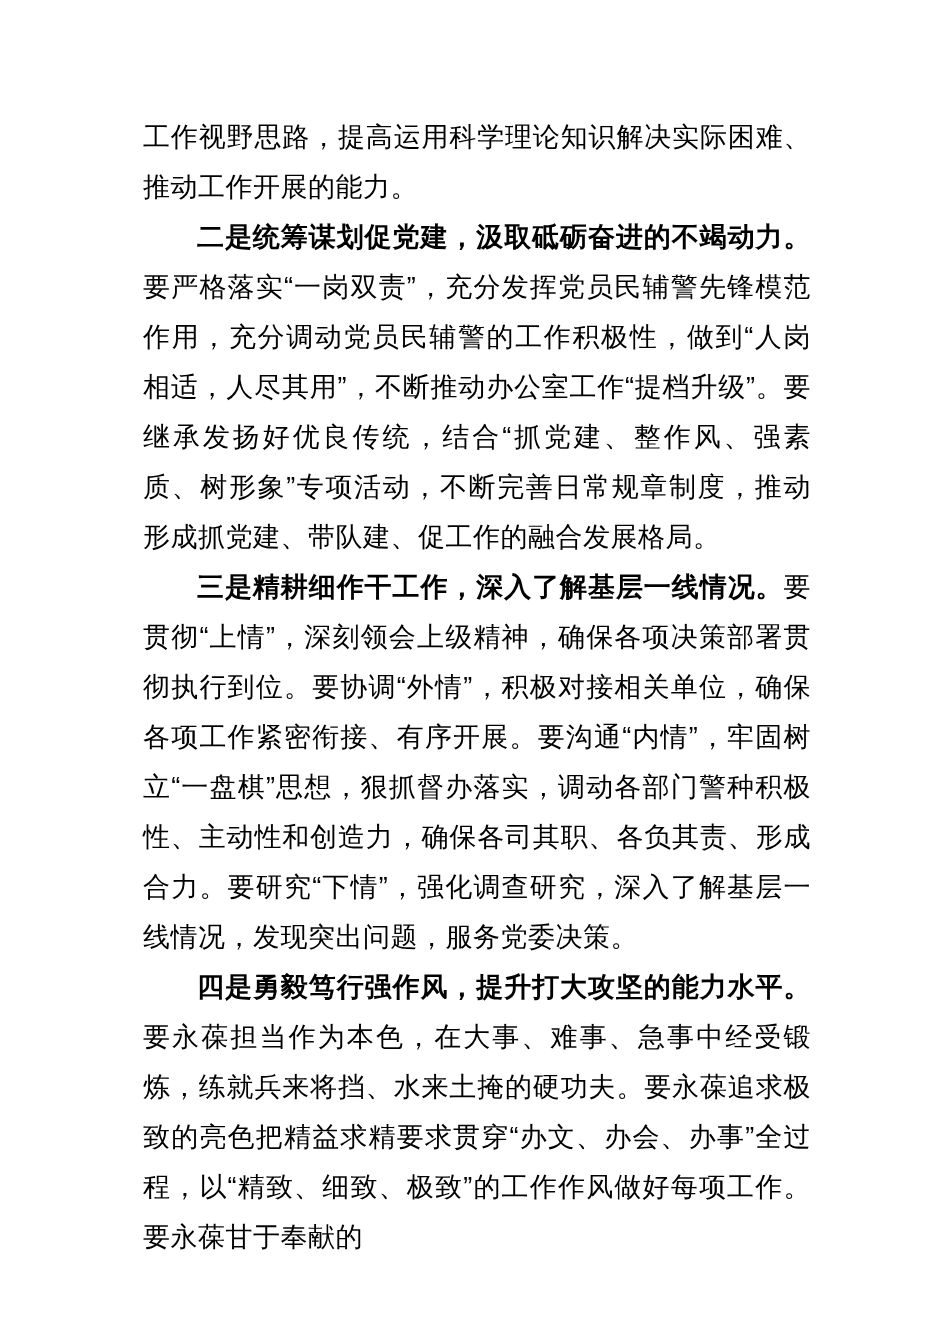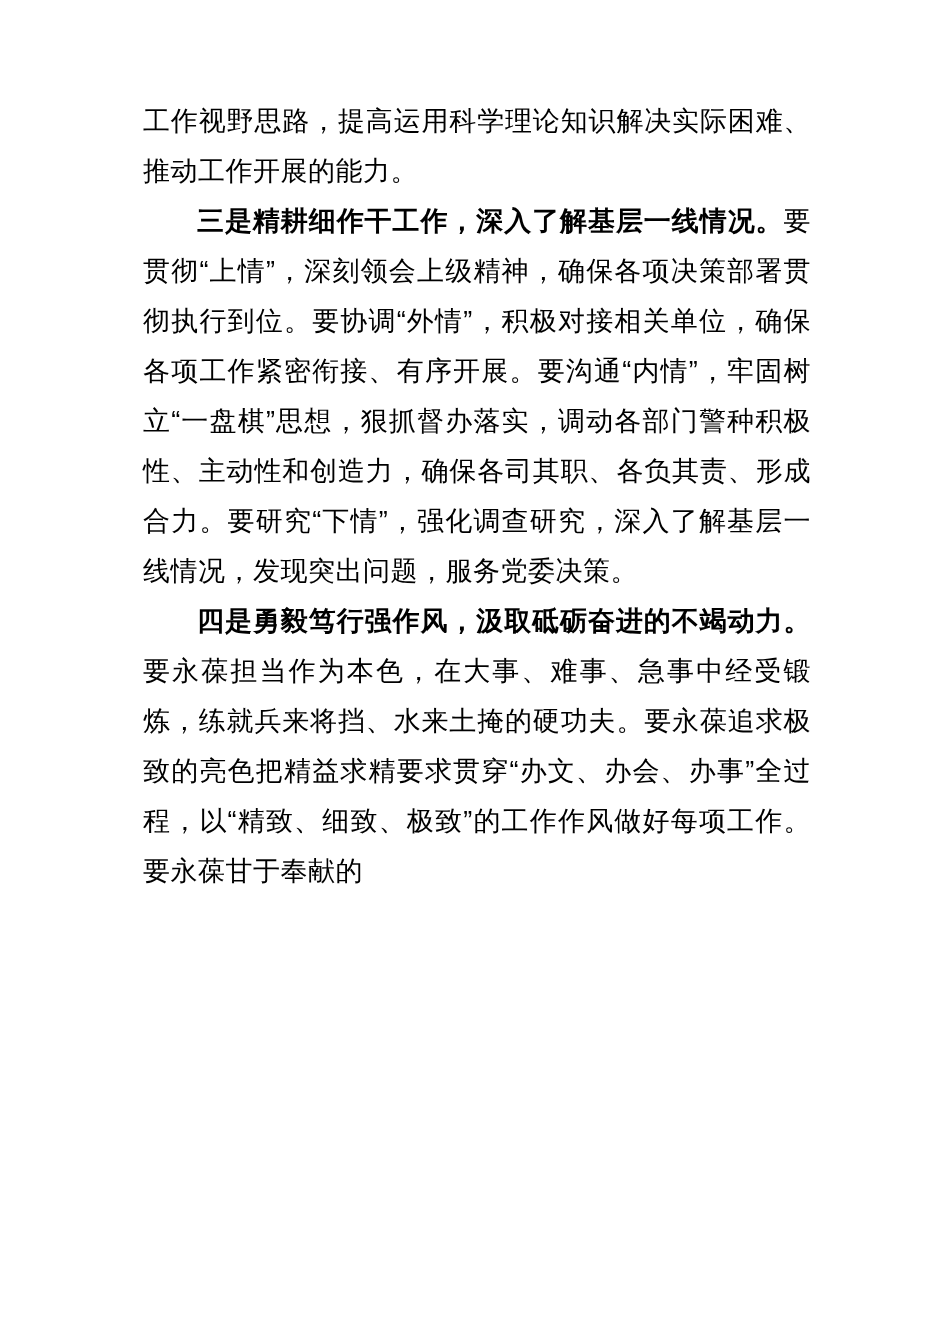--- a/index.html
+++ b/index.html
@@ -11,21 +11,21 @@
     position: relative;
     width: 950px;
     height: 1344px;
     background: #ffffff;
     overflow: hidden;
     font-family: "Liberation Sans", "DejaVu Sans", sans-serif;
   }
   .doc-body {
     position: absolute;
     left: 143px;
-    top: 96px;
+    top: 112px;
     width: 668px;
     color: #000000;
     font-size: 27px;
     line-height: 50px;
     text-align: justify;
     text-justify: inter-ideograph;
     letter-spacing: 0.5px;
   }
   .doc-body p {
     margin: 0;
@@ -39,19 +39,20 @@
   }
 </style>
 </head>
 <body>
 
 <div class="page">
   <div class="doc-body">
 
     <p><span class="lead"></span><span>工作视野思路，提高运用科学理论知识解决实际困难、推动工作开展的能力。</span></p>
 
+    <p class="indent"><span class="lead">二是统筹谋划促党建，汲取砥砺奋进的不竭动力。</span><span>要严格落实“一岗双责”，充分发挥党员民辅警先锋模范作用，充分调动党员民辅警的工作积极性，做到“人岗相适，人尽其用”，不断推动办公室工作“提档升级”。要继承发扬好优良传统，结合“抓党建、整作风、强素质、树形象”专项活动，不断完善日常规章制度，推动形成抓党建、带队建、促工作的融合发展格局。</span></p>
 
     <p class="indent"><span class="lead">三是精耕细作干工作，深入了解基层一线情况。</span><span>要贯彻“上情”，深刻领会上级精神，确保各项决策部署贯彻执行到位。要协调“外情”，积极对接相关单位，确保各项工作紧密衔接、有序开展。要沟通“内情”，牢固树立“一盘棋”思想，狠抓督办落实，调动各部门警种积极性、主动性和创造力，确保各司其职、各负其责、形成合力。要研究“下情”，强化调查研究，深入了解基层一线情况，发现突出问题，服务党委决策。</span></p>
 
-    <p class="indent"><span class="lead">四是勇毅笃行强作风，汲取砥砺奋进的不竭动力。</span><span>要永葆担当作为本色，在大事、难事、急事中经受锻炼，练就兵来将挡、水来土掩的硬功夫。要永葆追求极致的亮色把精益求精要求贯穿“办文、办会、办事”全过程，以“精致、细致、极致”的工作作风做好每项工作。要永葆甘于奉献的</span></p>
+    <p class="indent"><span class="lead">四是勇毅笃行强作风，提升打大攻坚的能力水平。</span><span>要永葆担当作为本色，在大事、难事、急事中经受锻炼，练就兵来将挡、水来土掩的硬功夫。要永葆追求极致的亮色把精益求精要求贯穿“办文、办会、办事”全过程，以“精致、细致、极致”的工作作风做好每项工作。要永葆甘于奉献的</span></p>
 
   </div>
 </div>
 
 </body></html>

